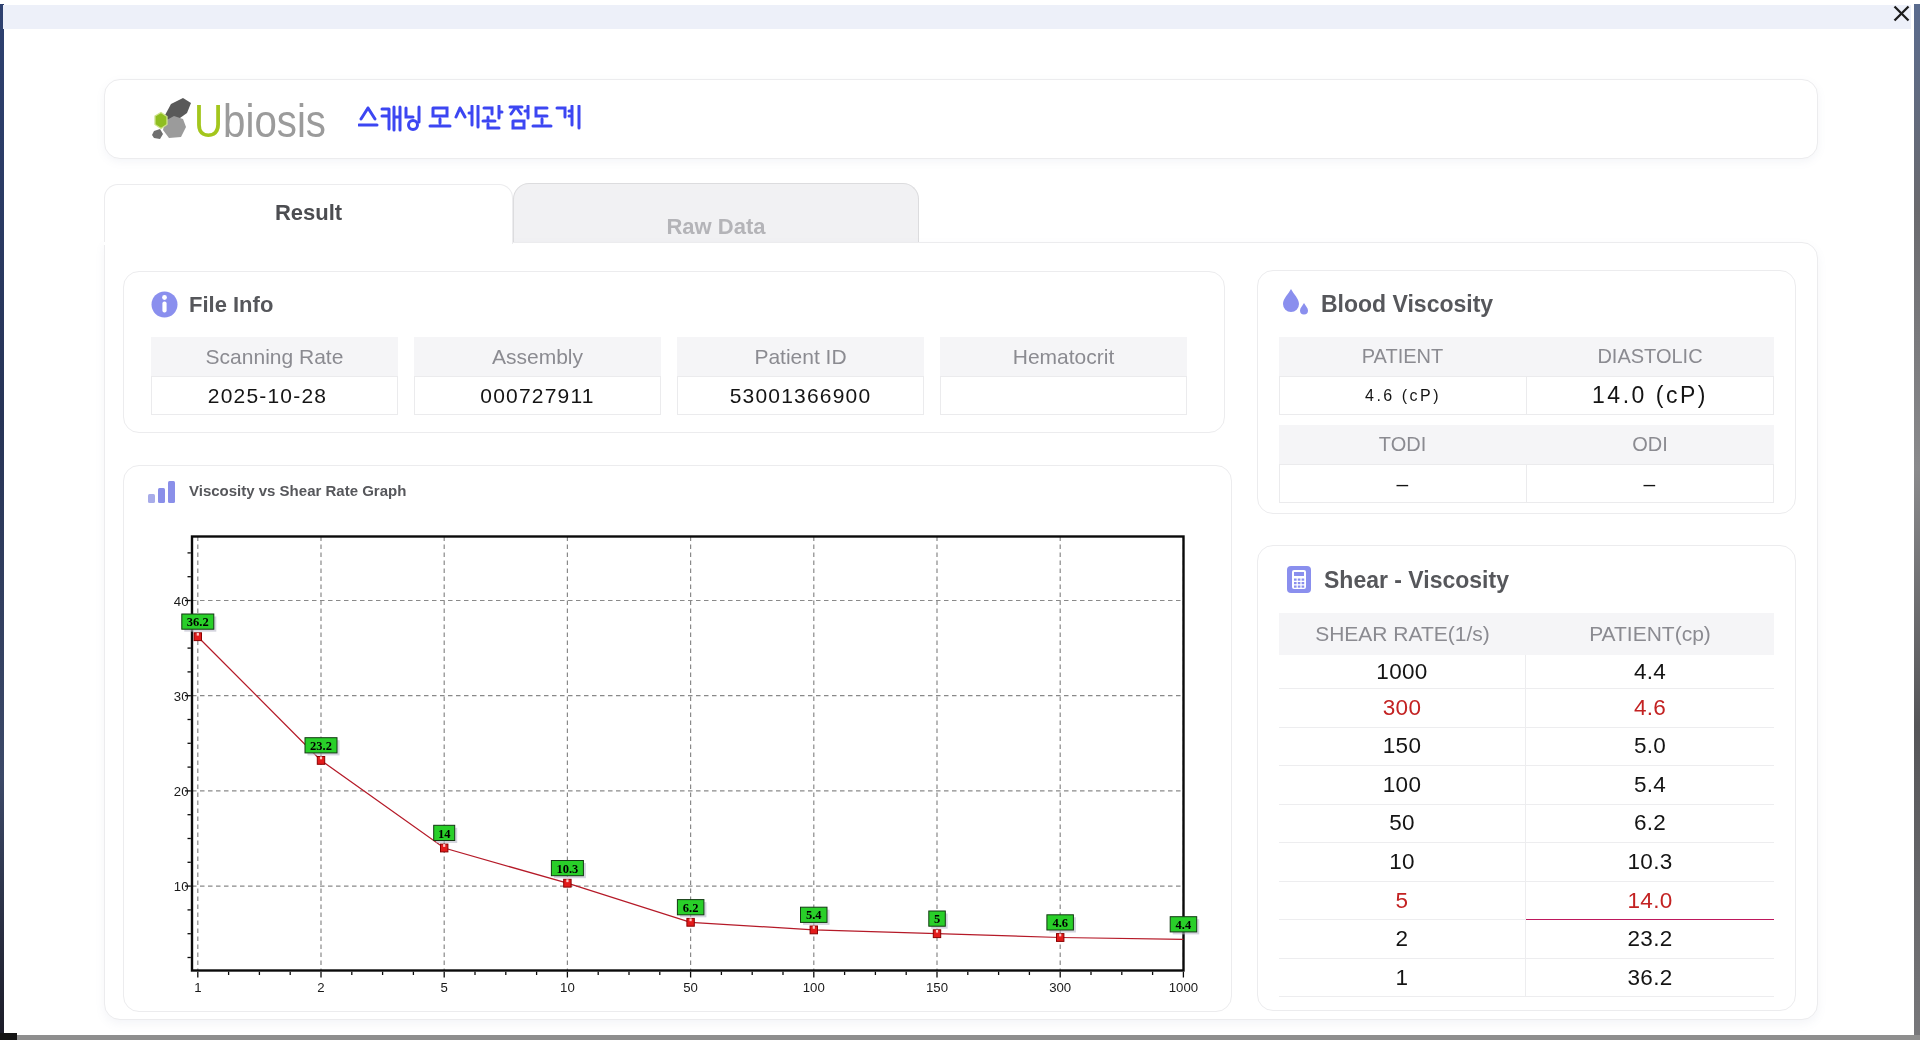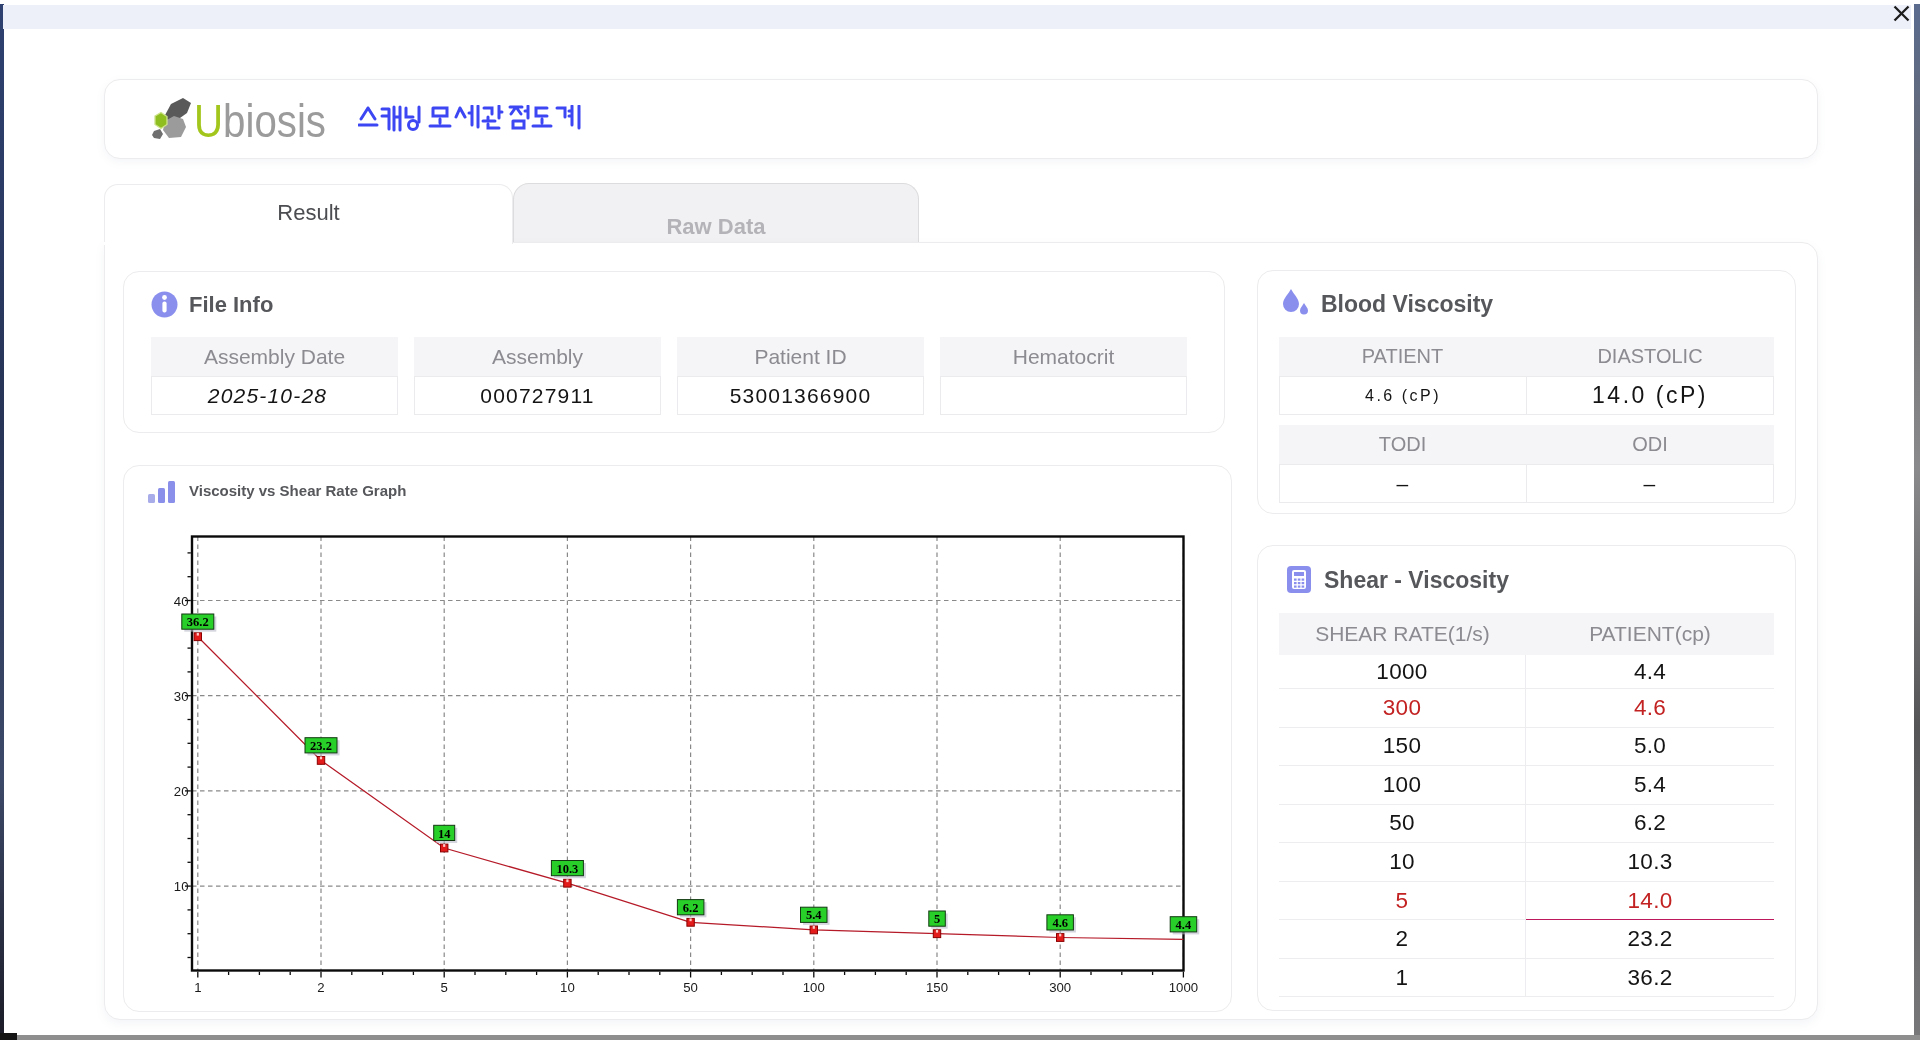--- a/index.html
+++ b/index.html
@@ -56,31 +56,31 @@
     </g>
   </svg>
 
   <div class="abs" style="left:513px;top:183px;width:406px;height:60px;background:#f1f1f3;border:1px solid #dcdcde;border-bottom:none;border-radius:16px 16px 0 0;"></div>
   <div class="abs" style="left:513px;top:197px;width:406px;height:59px;display:flex;align-items:center;justify-content:center;font-size:22px;font-weight:bold;color:#b4b4b8;">Raw Data</div>
 
   <div class="card" style="left:104px;top:242px;width:1714px;height:778px;border-radius:0 16px 16px 16px;box-shadow:0 4px 10px rgba(120,130,160,0.08);"></div>
 
   <div class="abs" style="left:104px;top:184px;width:409px;height:60px;background:#fff;border:1px solid #ececee;border-bottom:none;border-radius:14px 14px 0 0;"></div>
   <div class="abs" style="left:104px;top:242px;width:408px;height:3px;background:#fff;"></div>
-  <div class="abs" style="left:104px;top:184px;width:409px;height:58px;display:flex;align-items:center;justify-content:center;font-size:22px;font-weight:normal;color:#4c4d51;">Result</div>
+  <div class="abs" style="left:104px;top:184px;width:409px;height:58px;display:flex;align-items:center;justify-content:center;font-size:22px;font-weight:bold;color:#4c4d51;">Result</div>
 
   <div class="card" style="left:123px;top:271px;width:1102px;height:162px;"></div>
   <svg class="abs" style="left:151px;top:291px;" width="27" height="27" viewBox="0 0 27 27">
     <circle cx="13.5" cy="13.5" r="13" fill="#8a8fee"></circle>
     <rect x="11.4" y="10.5" width="4.2" height="11" rx="2" fill="#fff"></rect>
     <circle cx="13.5" cy="6.5" r="2.4" fill="#fff"></circle>
   </svg>
   <div class="abs ctitle" style="left:189px;top:292px;">File Info</div>
-  <div class="hcell" style="left:151px;top:337px;width:247px;height:39px;">Assembly Date</div>
-  <div class="vcell" style="left:151px;top:376px;width:247px;height:39px;padding-right:14px;font-style:italic;">2025-10-28</div>
+  <div class="hcell" style="left:151px;top:337px;width:247px;height:39px;">Scanning Rate</div>
+  <div class="vcell" style="left:151px;top:376px;width:247px;height:39px;padding-right:14px;">2025-10-28</div>
   <div class="hcell" style="left:414px;top:337px;width:247px;height:39px;">Assembly</div>
   <div class="vcell" style="left:414px;top:376px;width:247px;height:39px;">000727911</div>
   <div class="hcell" style="left:677px;top:337px;width:247px;height:39px;">Patient ID</div>
   <div class="vcell" style="left:677px;top:376px;width:247px;height:39px;">53001366900</div>
   <div class="hcell" style="left:940px;top:337px;width:247px;height:39px;">Hematocrit</div>
   <div class="vcell" style="left:940px;top:376px;width:247px;height:39px;"></div>
 
   <div class="card" style="left:123px;top:465px;width:1109px;height:547px;"></div>
   <svg class="abs" style="left:147px;top:479px;" width="30" height="29" viewBox="0 0 30 29">
     <rect x="1" y="15" width="7" height="9" rx="1.5" fill="#a8ace9"></rect>

